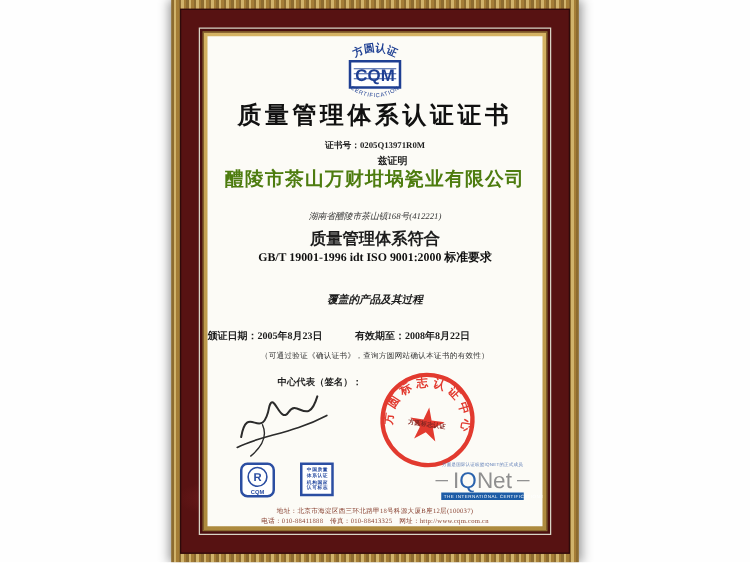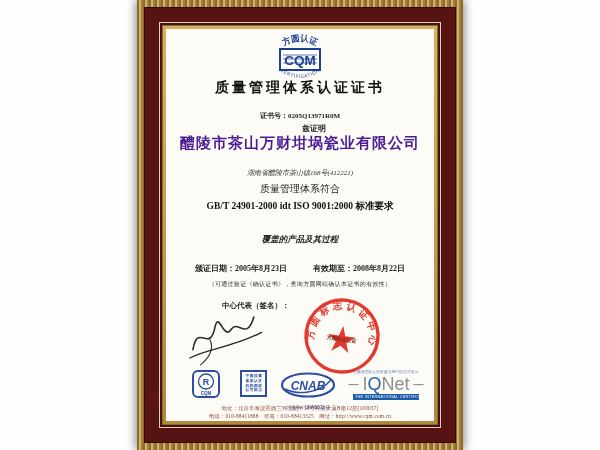--- a/index.html
+++ b/index.html
@@ -25,30 +25,30 @@
       radial-gradient(ellipse 50px 20px at 10% 90%, rgba(140,40,40,.4), transparent 70%),
       #571212;
   }
   .f-line{height:100%;box-sizing:border-box;border:1px solid #d9d3c5;padding:2px;background:#4a0f0f;}
   .f-gold{height:100%;box-sizing:border-box;border:1px solid #8a6c30;padding:3px;background:linear-gradient(180deg,#d4b263,#ad8a3e);}
   .paper{position:relative;height:100%;background:#fcfbf6;overflow:hidden;color:#1d1d1d;}
 
   
   .abs{position:absolute;left:0;width:100%;text-align:center;}
   .cqm-logo{position:absolute;left:50%;top:0;transform:translateX(-50%);}
-  .title{top:50px;font-size:14px;font-weight:bold;letter-spacing:3px;color:#111;}
+  .title{top:50px;font-size:19px;font-weight:bold;letter-spacing:3px;color:#111;}
   .certno{top:82px;font-size:7px;font-weight:600;color:#222;}
   .certify{top:94px;font-size:8px;font-weight:bold;margin-left:14px;}
-  .company{top:105px;font-size:15px;font-weight:bold;letter-spacing:1px;color:#4c1d95;font-family:Liberation Mono, monospace;}
+  .company{top:105px;font-size:15px;font-weight:bold;letter-spacing:1px;color:#4d7c0f;font-family:Liberation Mono, monospace;}
   .addr{top:139px;font-size:7px;font-style:italic;color:#333;}
-  .conforms{top:153px;font-size:10px;font-weight:normal;}
+  .conforms{top:153px;font-size:13px;font-weight:bold;}
   .standard{top:171px;font-size:9.5px;font-weight:bold;color:#101010;}
   .scopehead{top:188px;font-size:8.5px;font-weight:bold;font-style:italic;margin-top:17px;}
   .scope{top:200px;font-size:9px;font-style:italic;letter-spacing:1px;}
-  .dates{top:234px;font-size:8px;display:flex;justify-content:center;gap:26px;}
+  .dates{top:234px;font-size:8px;display:flex;justify-content:flex-start;gap:26px;}
   .dates b{font-weight:600;}
   .note{top:251px;font-size:6px;color:#303030;letter-spacing:.3px;}
   .signer{position:absolute;left:56px;top:272px;font-size:7.5px;font-weight:bold;}
   .signature{position:absolute;left:18px;top:281px;transform:rotate(-6deg);}
   .stamp{position:absolute;left:136px;top:267px;transform:rotate(8deg);opacity:.92;}
   .stamp-center{font-weight:bold;}
 
   
   .fl{position:absolute;}
   .rbox{left:25px;top:340px;}
@@ -99,21 +99,21 @@
             <div class="abs title">质量管理体系认证证书</div>
 
             <div class="abs certno">
               <span>证书号：</span><span>0205Q13971R0M</span>
             </div>
 
             <div class="abs certify">兹证明</div>
             <div class="abs company">醴陵市茶山万财坩埚瓷业有限公司</div>
             <div class="abs addr">湖南省醴陵市茶山镇168号(412221)</div>
             <div class="abs conforms">质量管理体系符合</div>
-            <div class="abs standard">GB/T 24901-2000 idt ISO 9001:2000 标准要求</div>
+            <div class="abs standard">GB/T 19001-1996 idt ISO 9001:2000 标准要求</div>
             <div class="abs scopehead">覆盖的产品及其过程</div>
 
             <div class="abs dates">
               <span><b>颁证日期：</b><b>2005年8月23日</b></span>
               <span><b>有效期至：</b><b>2008年8月22日</b></span>
             </div>
 
             <div class="abs note">（可通过验证《确认证书》，查询方圆网站确认本证书的有效性）</div>
 
             <div class="signer">中心代表（签名）：</div>
@@ -143,28 +143,20 @@
               <text x="15" y="26" font-size="4.6" font-weight="bold" fill="#2b4ea2" text-anchor="middle" font-family="Liberation Sans,sans-serif">CQM</text>
             </svg>
 
             <div class="fl accr">
               <div>中国质量</div>
               <div>体系认证</div>
               <div>机构国家</div>
               <div>认可标志</div>
             </div>
 
-            <div class="fl cnab">
-              <svg width="58" height="28" viewBox="0 0 58 28">
-                <ellipse cx="29" cy="13" rx="26" ry="11.5" fill="#fff" stroke="#2b4ea2" stroke-width="2.2"></ellipse>
-                <path d="M6 17 C 18 23, 40 22, 52 8" fill="none" stroke="#2b4ea2" stroke-width="1.4"></path>
-                <text x="29" y="17.5" font-size="12" font-weight="bold" font-style="italic" fill="#2b4ea2" text-anchor="middle" font-family="Liberation Sans,sans-serif">CNAB</text>
-              </svg>
-              <div class="reg">注册号：CNAB002-Q</div>
-            </div>
 
             <div class="fl iqnet">
               <div class="tl">方圆是国际认证联盟IQNET的正式成员</div>
               <div class="row">
                 <span class="dash">—</span>
                 <span class="nm"><span>I</span><span class="q">Q</span><span>Net</span></span>
                 <span class="dash">—</span>
               </div>
               <div class="bar">THE INTERNATIONAL CERTIFICATION NETWORK</div>
             </div>

